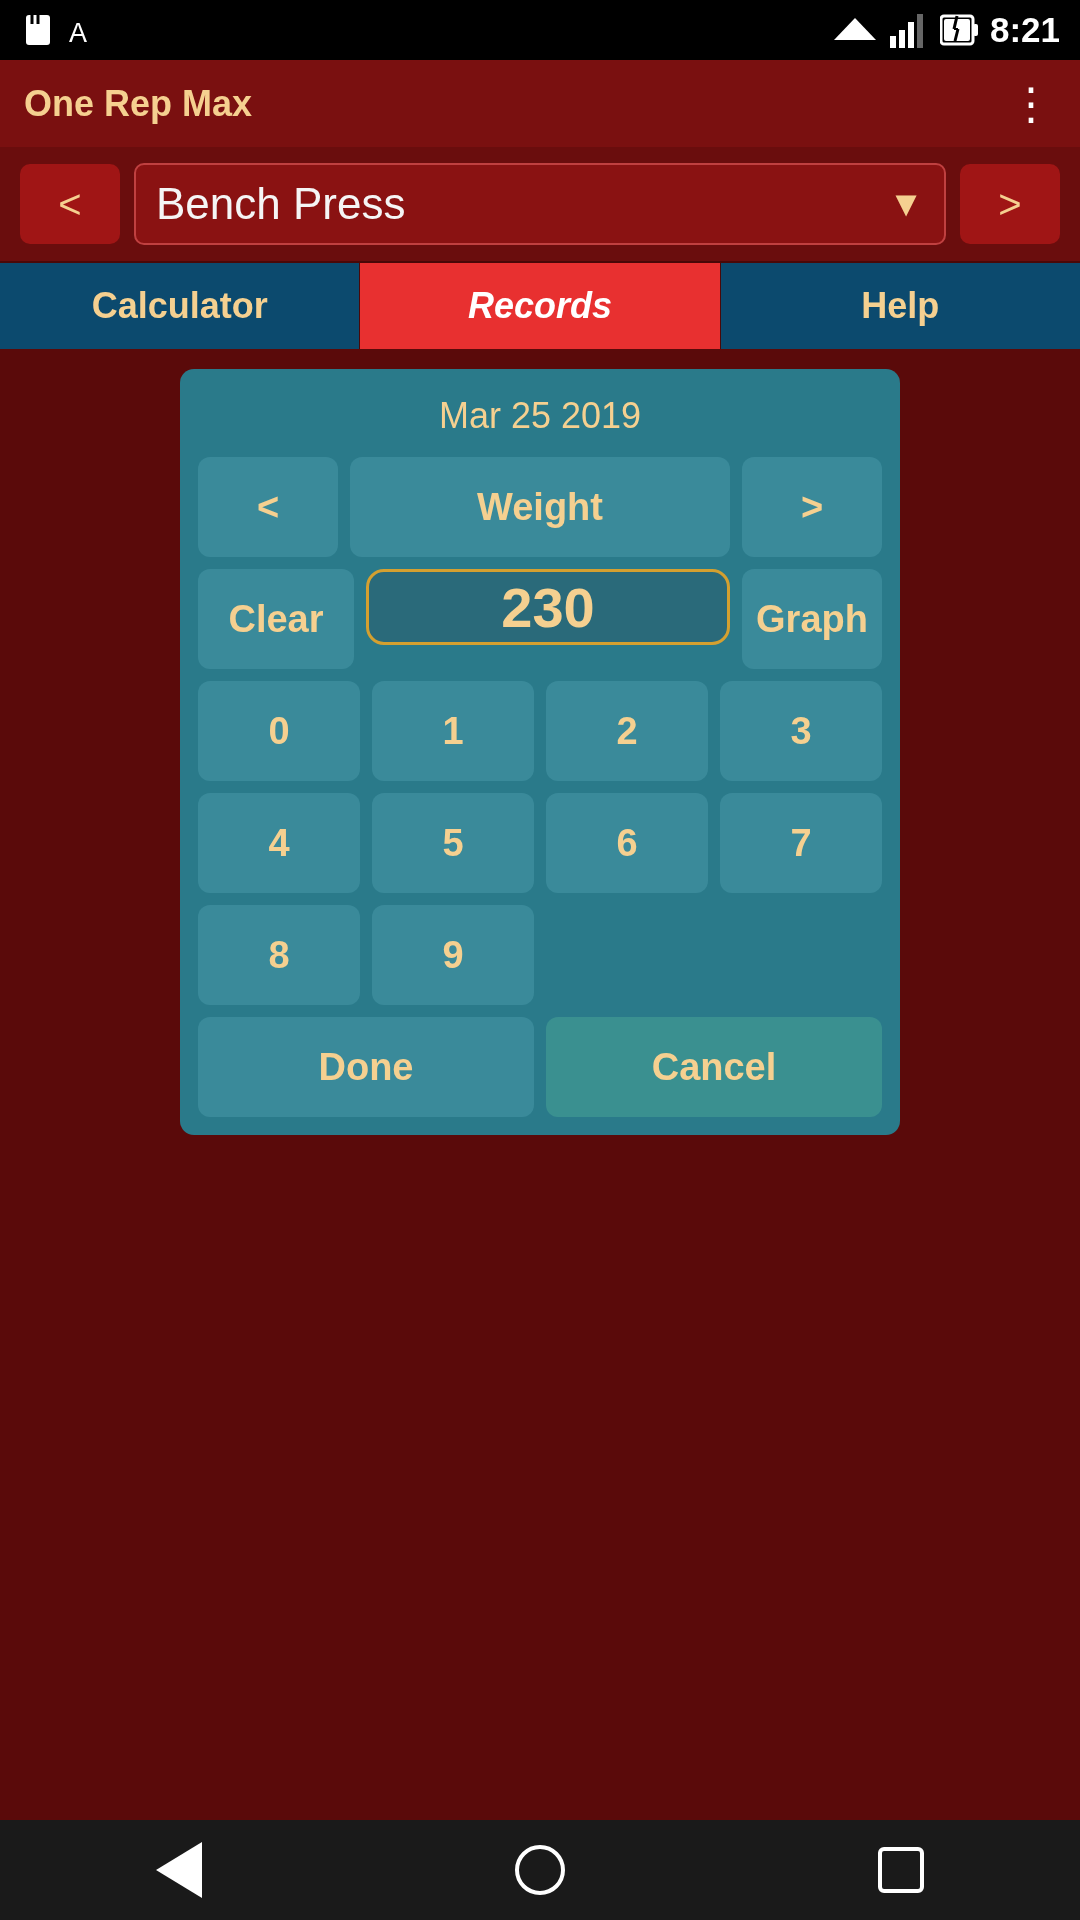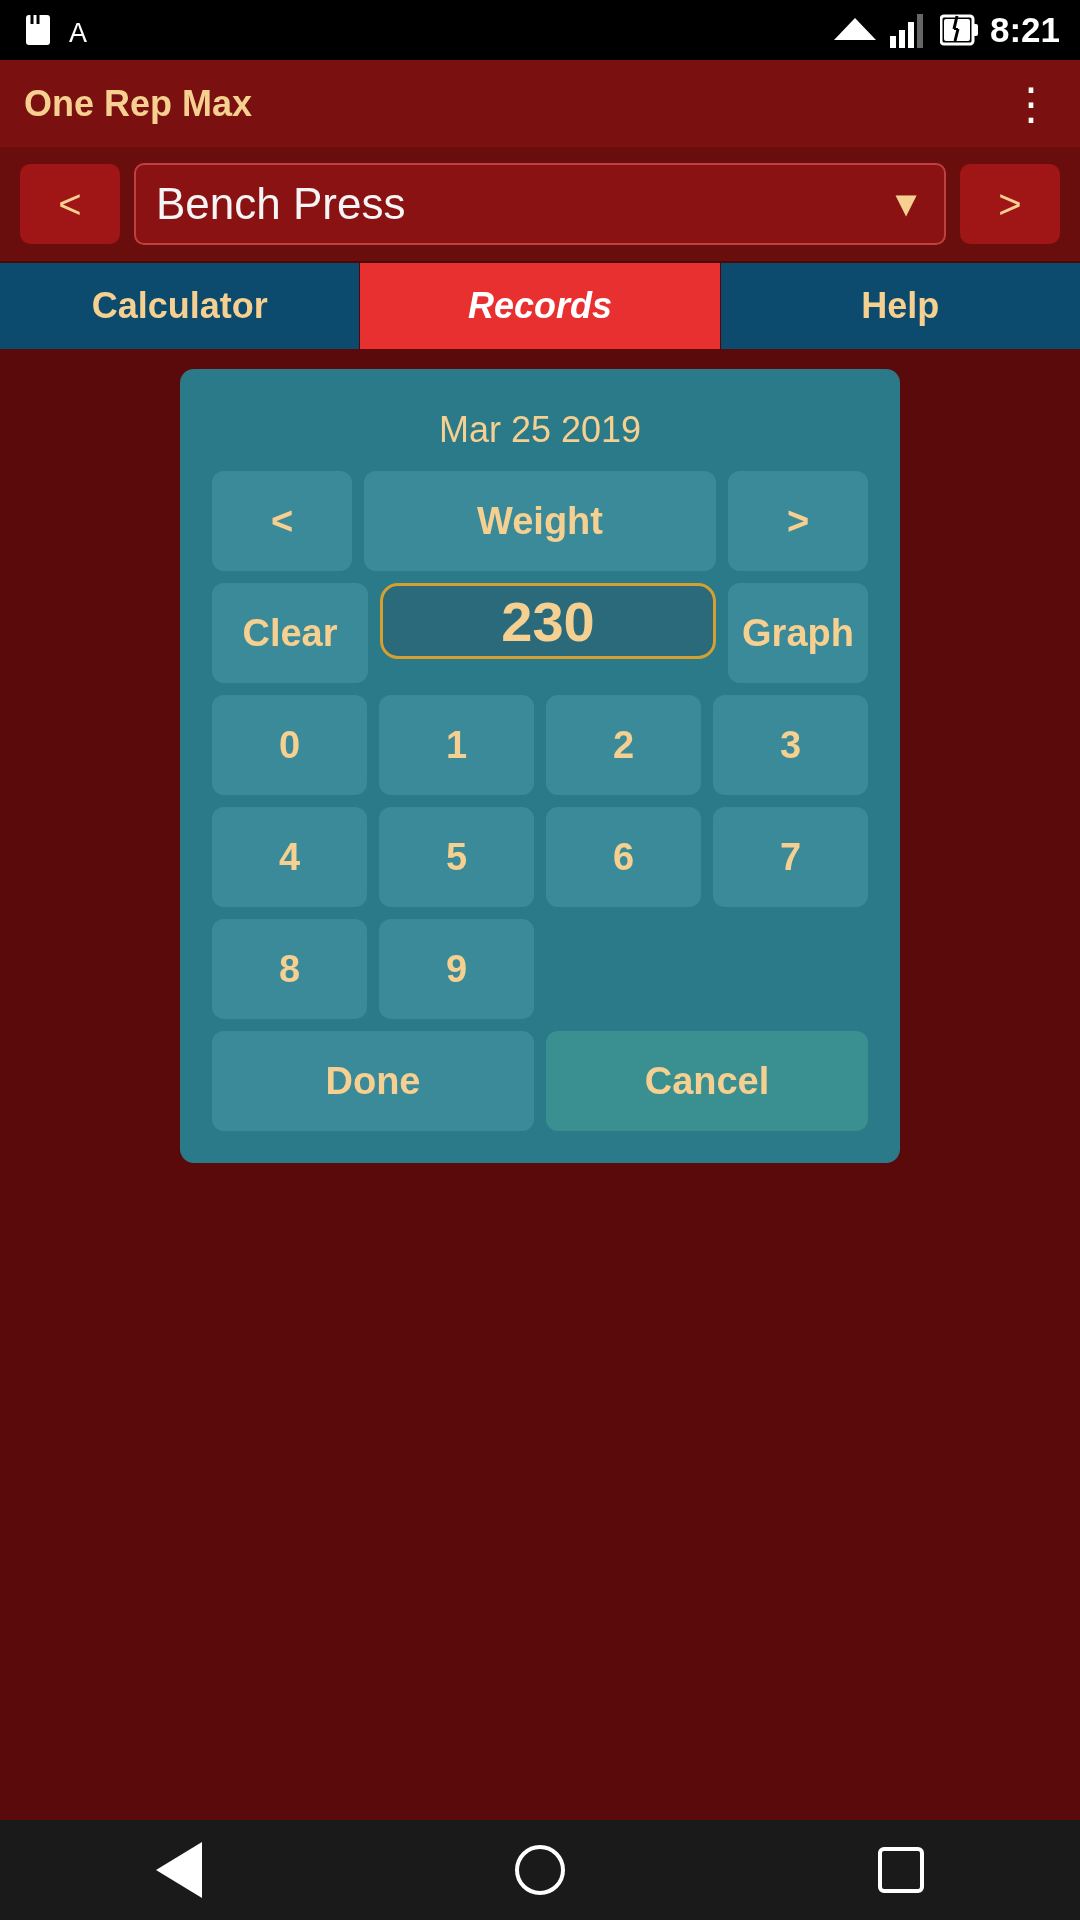--- a/index.html
+++ b/index.html
@@ -139,21 +139,21 @@
       display: flex;
       flex-direction: column;
       align-items: center;
       padding: 20px 0;
     }
 
     
     .keypad-container {
       background-color: #2a7a8a;
       border-radius: 14px;
-      padding: 32px;
+      padding: 18px;
       width: 720px;
       display: flex;
       flex-direction: column;
       gap: 12px;
     }
 
     
     .date-row {
       text-align: center;
       color: #f5d090;

